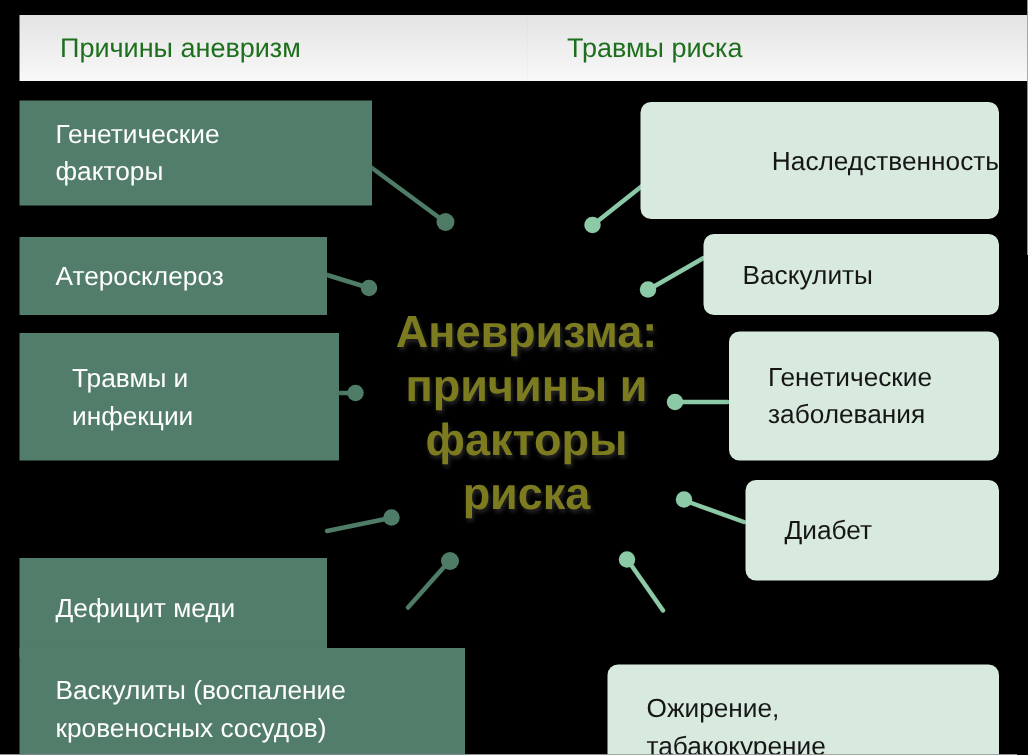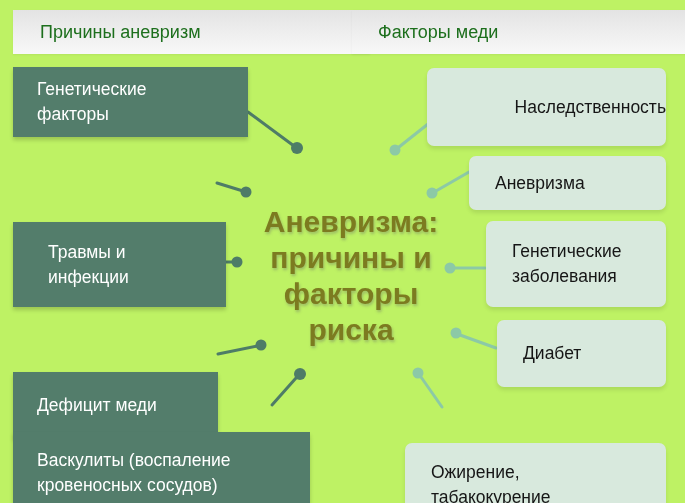--- a/index.html
+++ b/index.html
@@ -1,20 +1,20 @@
 <!DOCTYPE html>
 <html><head>
 <meta charset="utf-8">
 <style>
   html, body { margin: 0; padding: 0; background: #ffffff; }
   .stage {
     position: relative;
     width: 685px;
     height: 503px;
-    background: #bef264;
+    background: #000000;
     font-family: "Liberation Sans", sans-serif;
     overflow: hidden;
   }
   .connectors {
     position: absolute;
     left: 0; top: 0;
     width: 685px; height: 503px;
     pointer-events: none;
   }
   .hdr {
@@ -101,44 +101,47 @@
       <circle cx="456" cy="333" r="5.5" stroke="none"></circle>
       <line x1="442" y1="407" x2="421" y2="377"></line>
       <circle cx="418" cy="373" r="5.5" stroke="none"></circle>
     </g>
   </svg>
 
   <div class="hdr hdr-causes">
     <span>Причины аневризм</span>
   </div>
   <div class="hdr hdr-risks">
-    <span>Факторы меди</span>
+    <span>Травмы риска</span>
   </div>
 
   <div class="box box-dark c1">
     <span>Генетические
 факторы</span>
+  </div>
+  <div class="box box-dark c2">
+    <span>Атеросклероз</span>
   </div>
   <div class="box box-dark c3">
     <span>Травмы и
 инфекции</span>
   </div>
   <div class="box box-dark c4">
     <span>Дефицит меди</span>
   </div>
   <div class="box box-dark c5">
     <span>Васкулиты (воспаление
 кровеносных сосудов)</span>
   </div>
 
   <div class="box box-light r1">
     <span>Наследственность</span>
   </div>
   <div class="box box-light r2">
-    <span>Аневризма</span>
+    <span>Васкулиты</span>
   </div>
   <div class="box box-light r3">
     <span>Генетические
 заболевания</span>
   </div>
   <div class="box box-light r4">
     <span>Диабет</span>
   </div>
   <div class="box box-light r5">
     <span>Ожирение,

